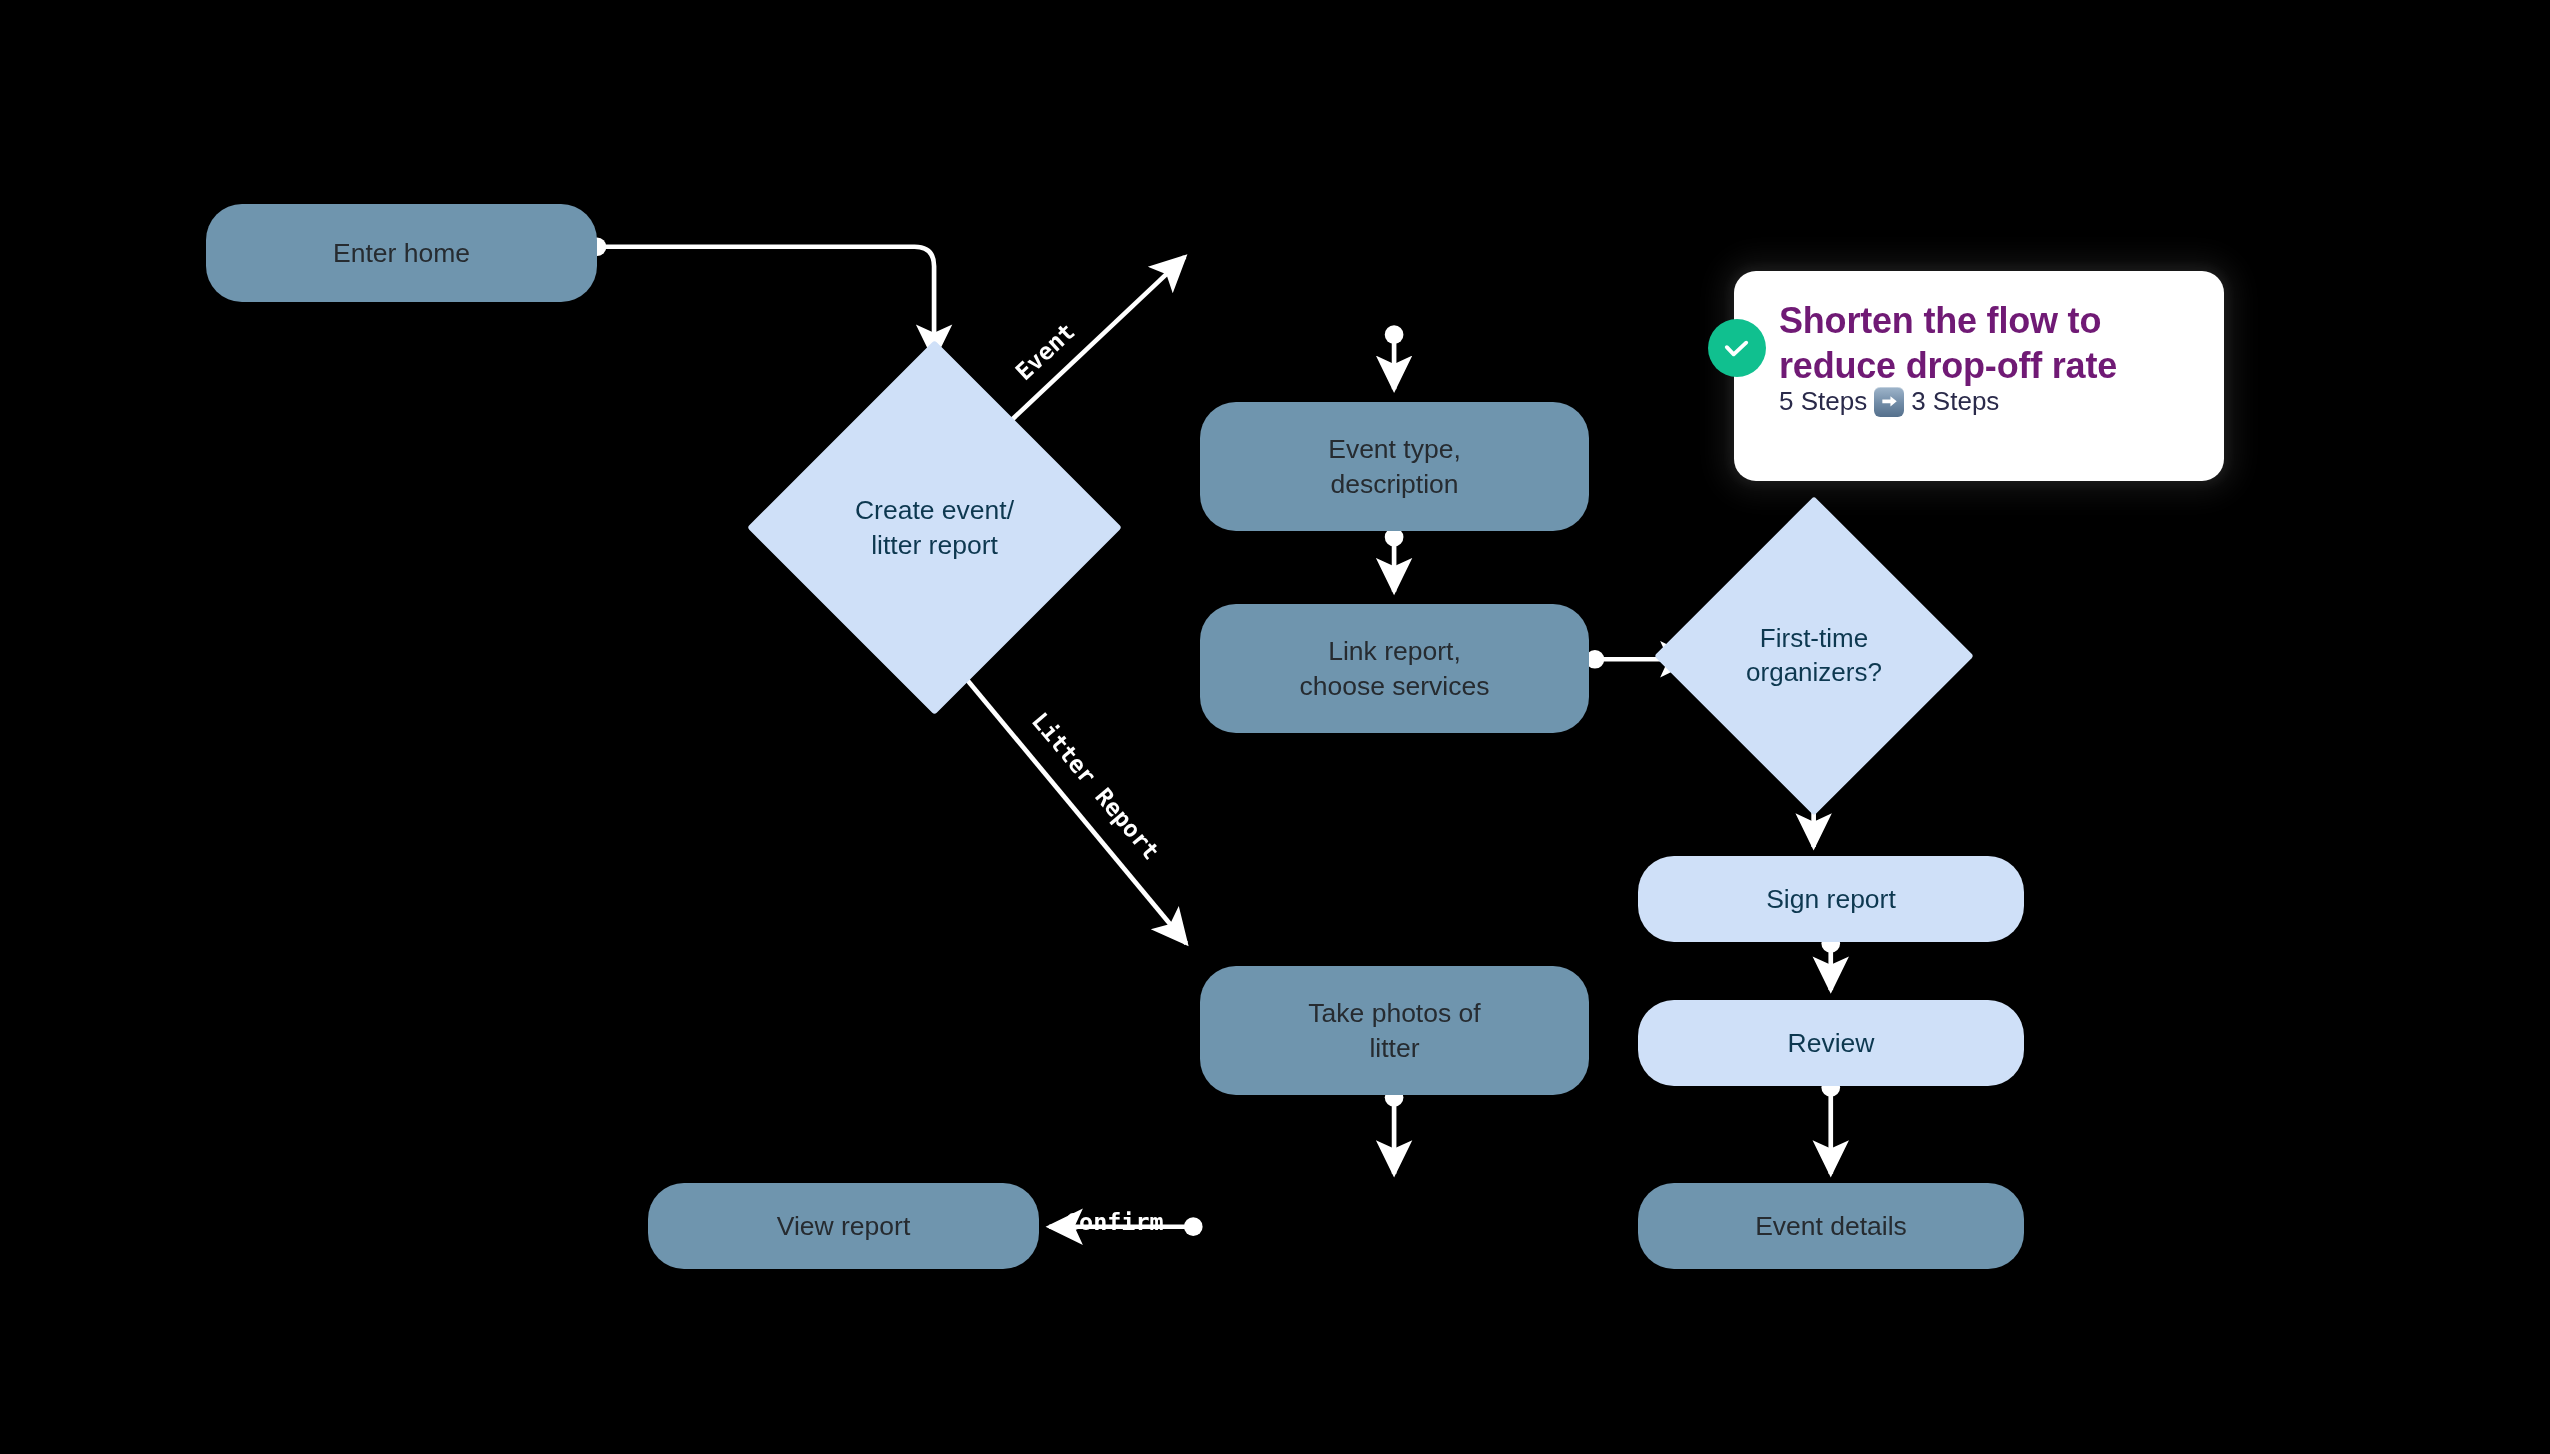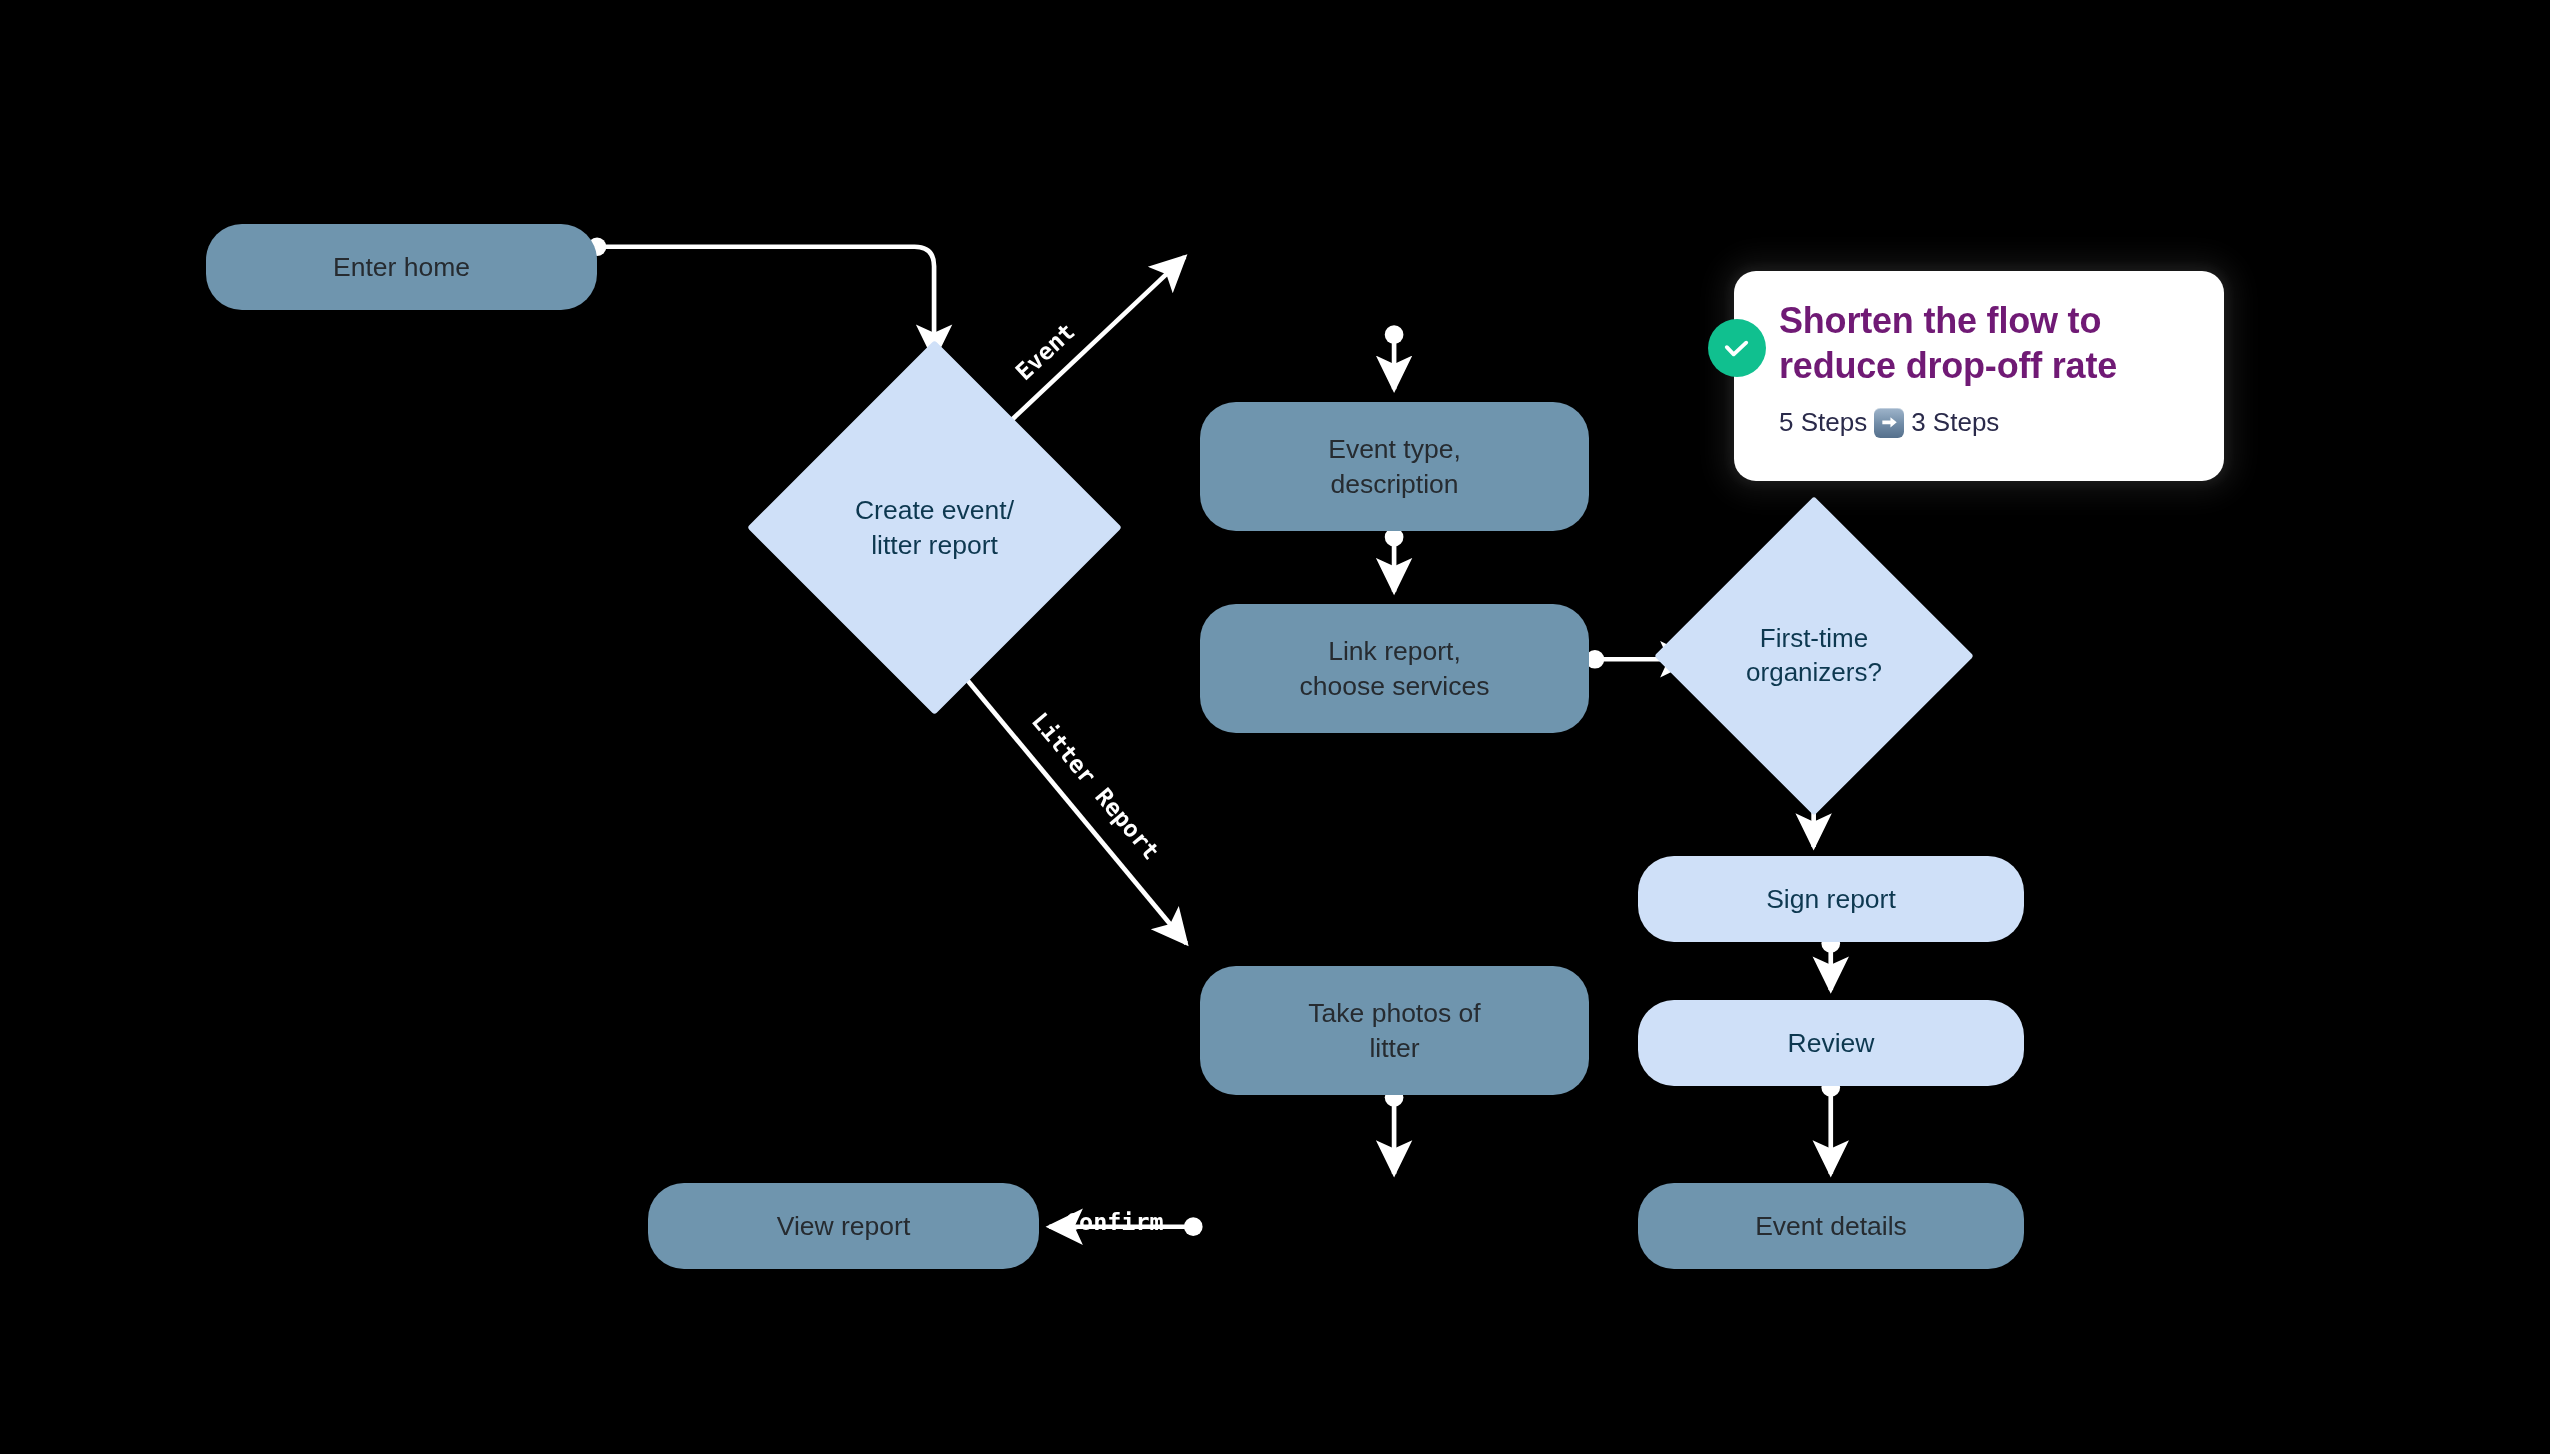--- a/index.html
+++ b/index.html
@@ -43,21 +43,21 @@
     box-sizing:border-box;
     box-shadow:0 0 26.5px 14px rgba(255,255,255,0.065),
                0 0 11px 4.7px rgba(255,255,255,0.05);
   }
   .callout-title{
     position:absolute;left:45px;top:26.5px;right:23.4px;
     font-size:36px;font-weight:700;color:#701a75;
     line-height:1.26;white-space:pre-line;letter-spacing:-0.2px;
   }
   .callout-sub{
-    position:absolute;left:45px;top:136px;
+    position:absolute;left:45px;top:115px;
     font-size:26px;color:#2a2a4a;display:flex;align-items:center;gap:7px;
   }
   .check-badge{
     position:absolute;left:-26.5px;top:48px;width:58px;height:58px;border-radius:50%;
     background:#10c08f;display:flex;align-items:center;justify-content:center;
   }
   .emoji-arrow{
     display:inline-flex;align-items:center;justify-content:center;
     width:30px;height:30px;border-radius:6.2px;
     background:linear-gradient(180deg,#9fb5cb 0%,#708ba6 55%,#55708c 100%);
@@ -106,21 +106,21 @@
       <circle cx="2352" cy="1397" r="12" fill="#fff" stroke="none"></circle>
 
       <path d="M1791,1410 V1508" marker-end="url(#arrow)"></path>
       <circle cx="1791" cy="1410" r="12" fill="#fff" stroke="none"></circle>
 
       <path d="M1533,1576 H1348" marker-end="url(#arrow)"></path>
       <circle cx="1533" cy="1576" r="12" fill="#fff" stroke="none"></circle>
     </g>
   </svg>
 
-  <div class="node n-dark" style="left:206px;top:204px;width:391px;height:86px;font-size:26.5px;margin-top:20px;">
+  <div class="node n-dark" style="left:206px;top:204px;width:391px;height:98px;font-size:26.5px;">
     <span class="lbl">Enter home</span>
   </div>
 
   <div class="diamond" style="left:802px;top:395px;width:265px;height:265px;">
     <div class="shape"></div>
     <div class="dtext" style="font-size:26.5px;">Create event/
 litter report</div>
   </div>
 
 

